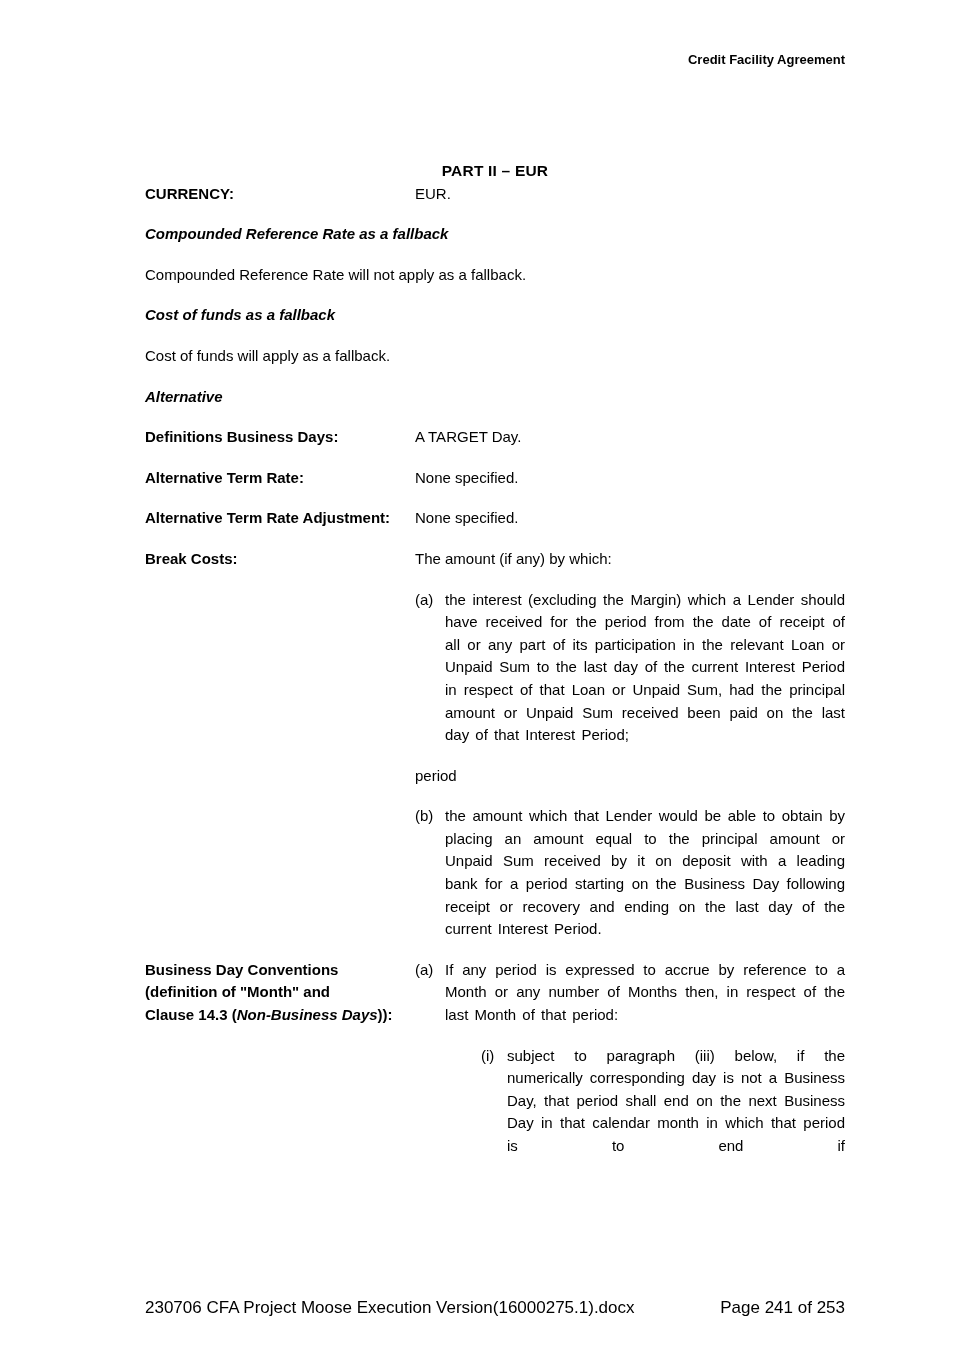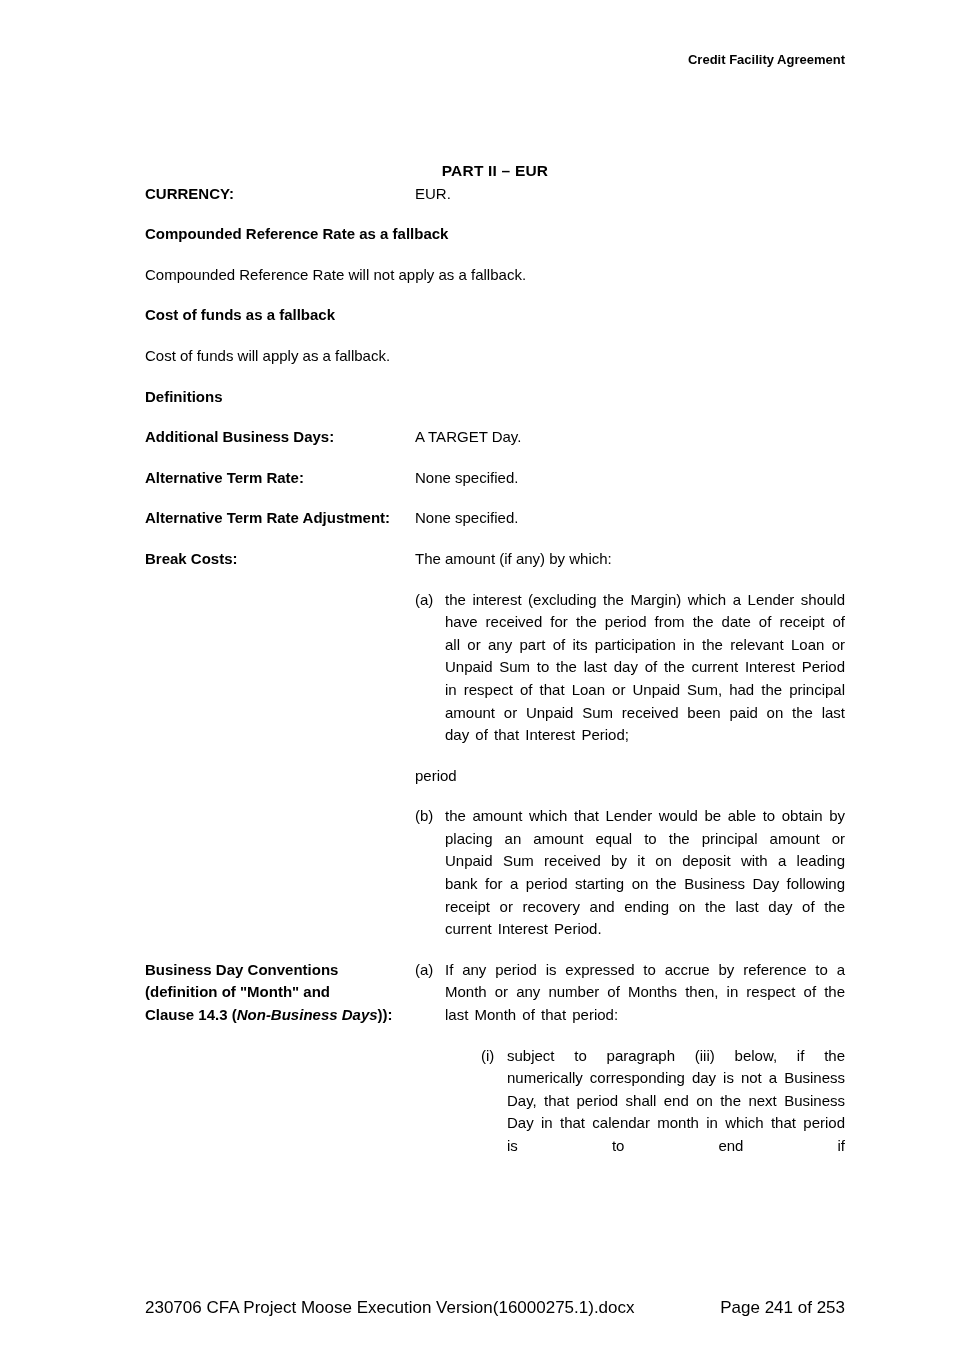--- a/index.html
+++ b/index.html
@@ -37,21 +37,21 @@
     letter-spacing: 0.2px;
   }
   .row { display: flex; margin-bottom: 18px; }
   .row > .label {
     width: 270px;
     flex-shrink: 0;
     font-weight: 700;
     padding-right: 8px;
   }
   .row > .value { width: 430px; }
-  .heading { font-weight: 700; margin-bottom: 18px; }
+  .heading { font-weight: 700; font-style: italic; margin-bottom: 18px; }
   .para { margin-bottom: 18px; }
   .li { display: flex; margin-bottom: 18px; }
   .li .marker { width: 30px; flex-shrink: 0; }
   .li .litext { flex: 1; }
   .just { text-align: justify; word-spacing: 2px; }
   .li.nested { margin-left: 66px; }
   .li.nested .marker { width: 26px; }
   .cont { text-align-last: justify; }
   .ital { font-style: italic; }
   .value > :last-child, .li:last-child { margin-bottom: 0; }
@@ -81,24 +81,24 @@
       <div class="label">CURRENCY:</div>
       <div class="value">EUR.</div>
     </div>
 
     <div class="heading">Compounded Reference Rate as a fallback</div>
     <div class="para">Compounded Reference Rate will not apply as a fallback.</div>
 
     <div class="heading">Cost of funds as a fallback</div>
     <div class="para">Cost of funds will apply as a fallback.</div>
 
-    <div class="heading">Definitions</div>
+    <div class="heading">Alternative</div>
 
     <div class="row">
-      <div class="label">Additional Business Days:</div>
+      <div class="label">Definitions Business Days:</div>
       <div class="value">A TARGET Day.</div>
     </div>
 
     <div class="row">
       <div class="label">Alternative Term Rate:</div>
       <div class="value">None specified.</div>
     </div>
 
     <div class="row">
       <div class="label">Alternative Term Rate Adjustment:</div>

